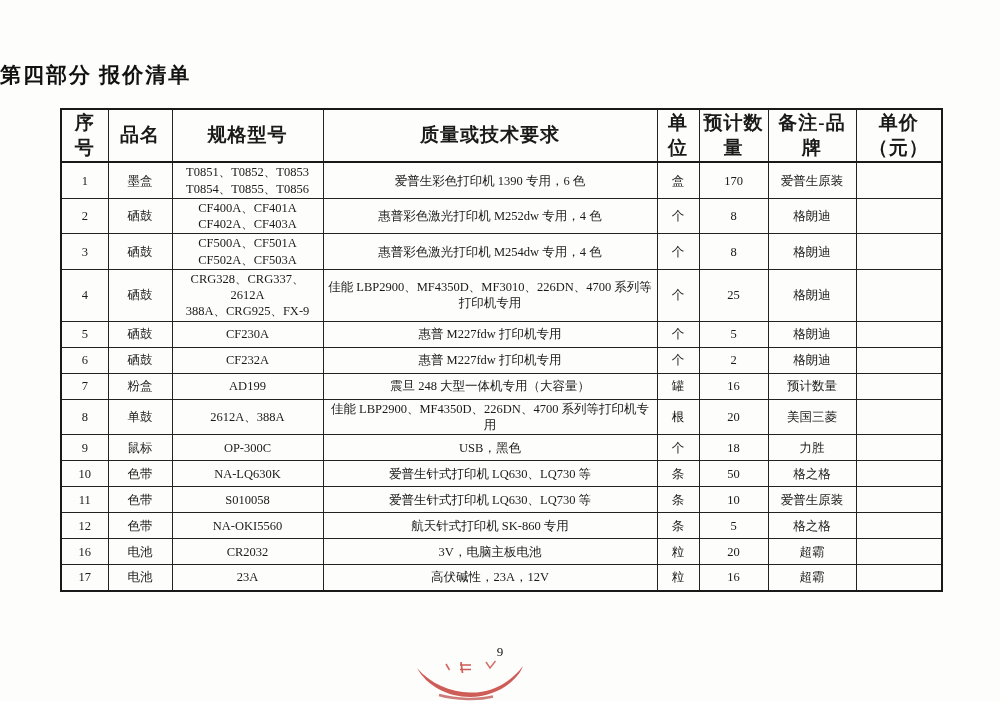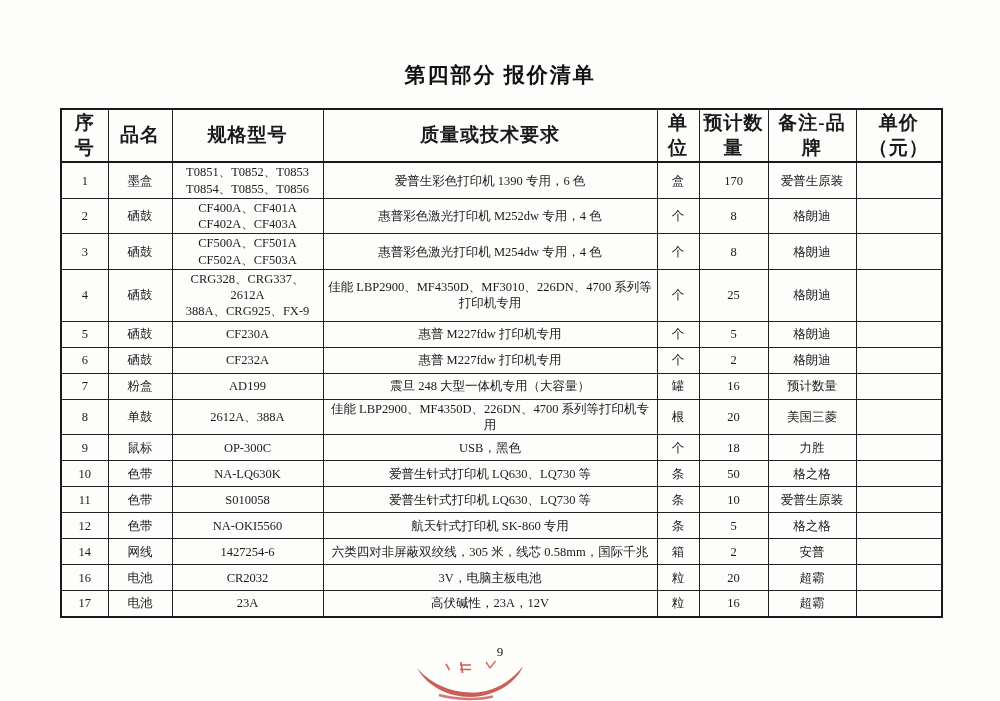--- a/index.html
+++ b/index.html
@@ -7,21 +7,21 @@
     width:1000px;height:701px;
     background:#fdfdfc;
     font-family:"Liberation Serif","DejaVu Serif",serif;
     color:#1a1a1a;
     position:relative;
     overflow:hidden;
   }
   .page{position:relative;width:1000px;height:701px;}
   .doc-title{
     position:absolute;top:61px;left:0;right:0;
-    text-align:center;
+    text-align:left;
     font-size:21px;font-weight:bold;
     letter-spacing:2px;
     color:#111;
   }
   table.quote{
     position:absolute;top:108px;left:60px;
     width:881px;
     border-collapse:collapse;
     table-layout:fixed;
     border:2px solid #191919;
@@ -206,30 +206,20 @@
       <td>12</td>
       <td>色带</td>
       <td class="model">NA-OKI5560</td>
       <td class="spec">航天针式打印机 SK-860 专用</td>
       <td>条</td>
       <td>5</td>
       <td>格之格</td>
       <td></td>
     </tr>
         <tr>
-      <td>14</td>
-      <td>网线</td>
-      <td class="model">1427254-6</td>
-      <td class="spec">六类四对非屏蔽双绞线，305 米，线芯 0.58mm，国际千兆</td>
-      <td>箱</td>
-      <td>2</td>
-      <td>安普</td>
-      <td></td>
-    </tr>
-        <tr>
       <td>16</td>
       <td>电池</td>
       <td class="model">CR2032</td>
       <td class="spec">3V，电脑主板电池</td>
       <td>粒</td>
       <td>20</td>
       <td>超霸</td>
       <td></td>
     </tr>
         <tr>

